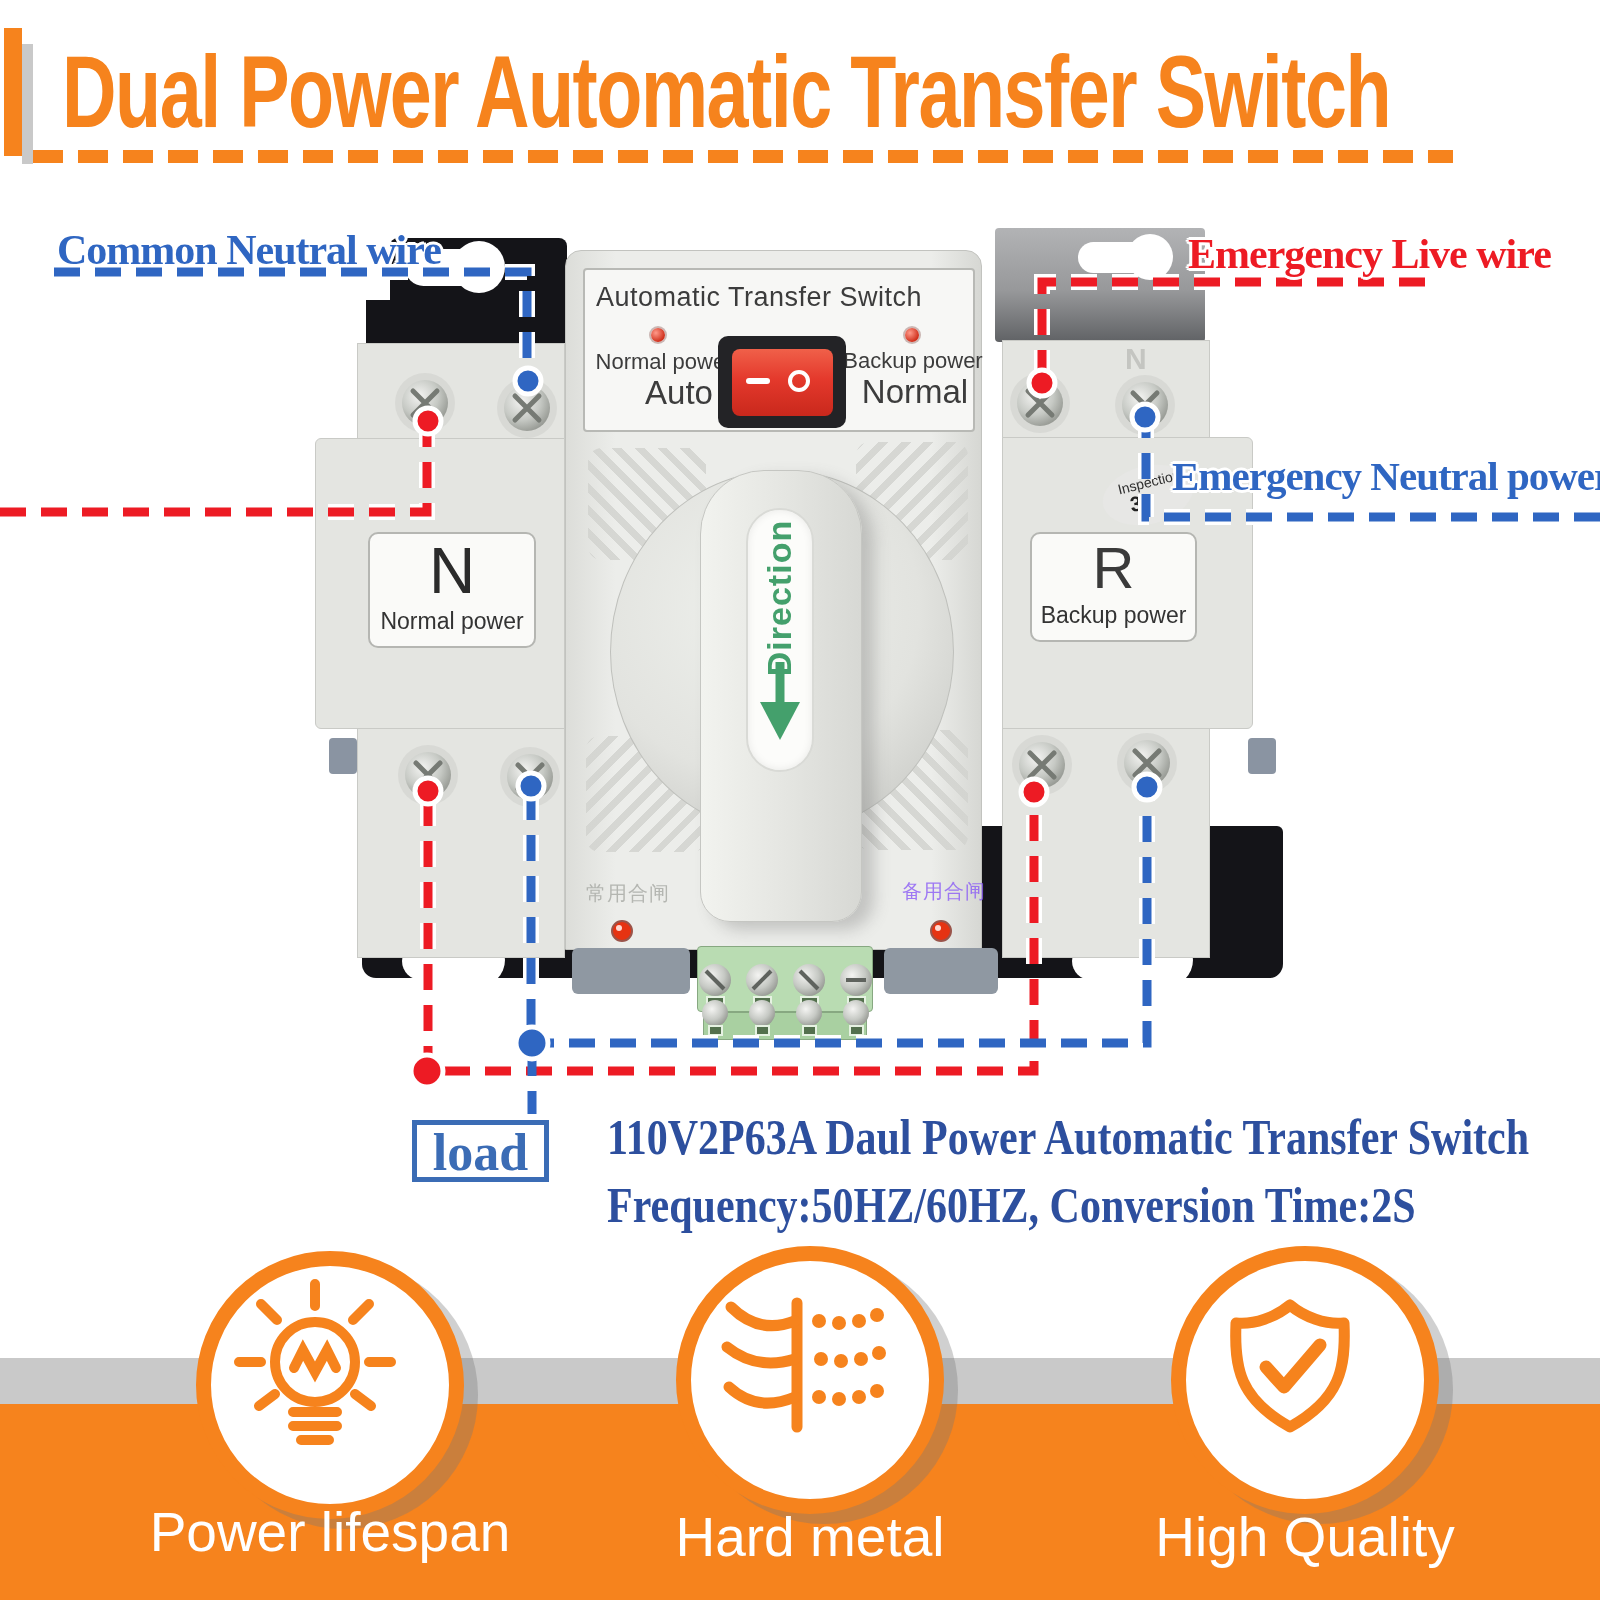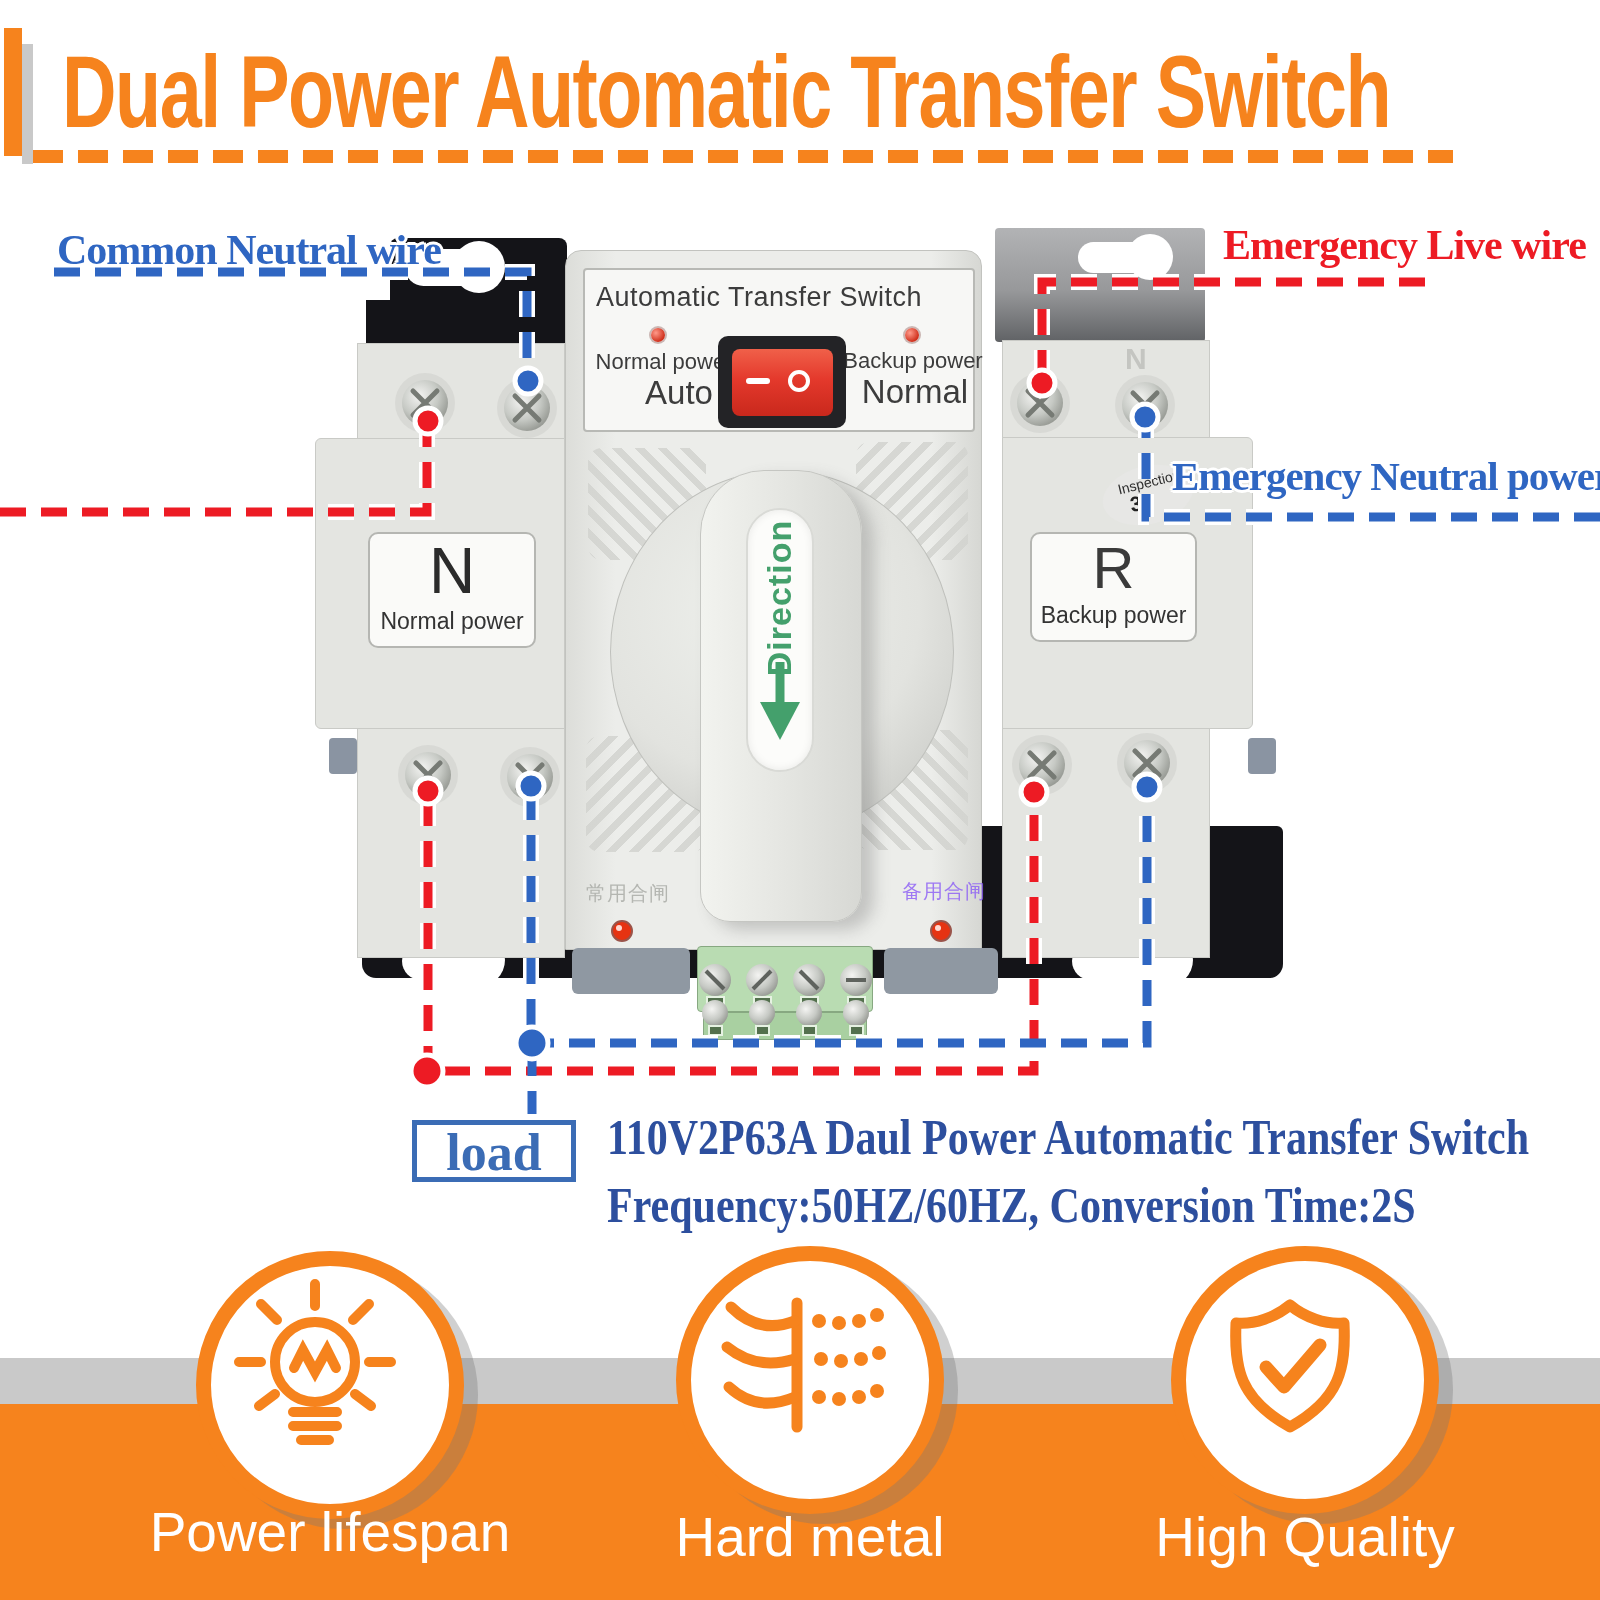--- a/index.html
+++ b/index.html
@@ -251,24 +251,24 @@
       <circle cx="428" cy="791" r="13" fill="var(--wire-red)"></circle>
       <circle cx="531" cy="786" r="13" fill="var(--wire-blue)"></circle>
       <circle cx="1034" cy="792" r="13" fill="var(--wire-red)"></circle>
       <circle cx="1147" cy="787" r="13" fill="var(--wire-blue)"></circle>
       <circle cx="427" cy="1071" r="16" fill="var(--wire-red)"></circle>
       <circle cx="532" cy="1043" r="16" fill="var(--wire-blue)"></circle>
     </g>
   </svg>
 
   <div class="abs wire-label blue-t" style="left:14px;top:226px;margin-left:43px;">Common Neutral wire</div>
-  <div class="abs wire-label red-t" style="left:1188px;top:221px;margin-left:35px;">Emergency Live wire</div>
+  <div class="abs wire-label red-t" style="left:1188px;top:230px;">Emergency Live wire</div>
   <div class="abs wire-label blue-t" style="left:1172px;top:452px;font-size:41px;">Emergency Neutral power</div>
 
-  <div class="abs load-box ctr" style="left:412px;top:1120px;width:164px;height:62px;">
+  <div class="abs load-box ctr" style="left:412px;top:1120px;width:137px;height:62px;">
     <span class="load-text">load</span>
   </div>
   <div class="abs spec" style="left:607px;top:1108px;">110V2P63A Daul Power Automatic Transfer Switch</div>
   <div class="abs spec" style="left:607px;top:1176px;">Frequency:50HZ/60HZ, Conversion Time:2S</div>
 
   <div class="abs band-gray" style="left:0;top:1358px;width:1600px;height:46px;"></div>
   <div class="abs band-orange" style="left:0;top:1404px;width:1600px;height:196px;"></div>
 
   <div class="abs feat-circle" style="left:196px;top:1251px;">
     <svg width="208" height="208" viewBox="-104 -104 208 208">

